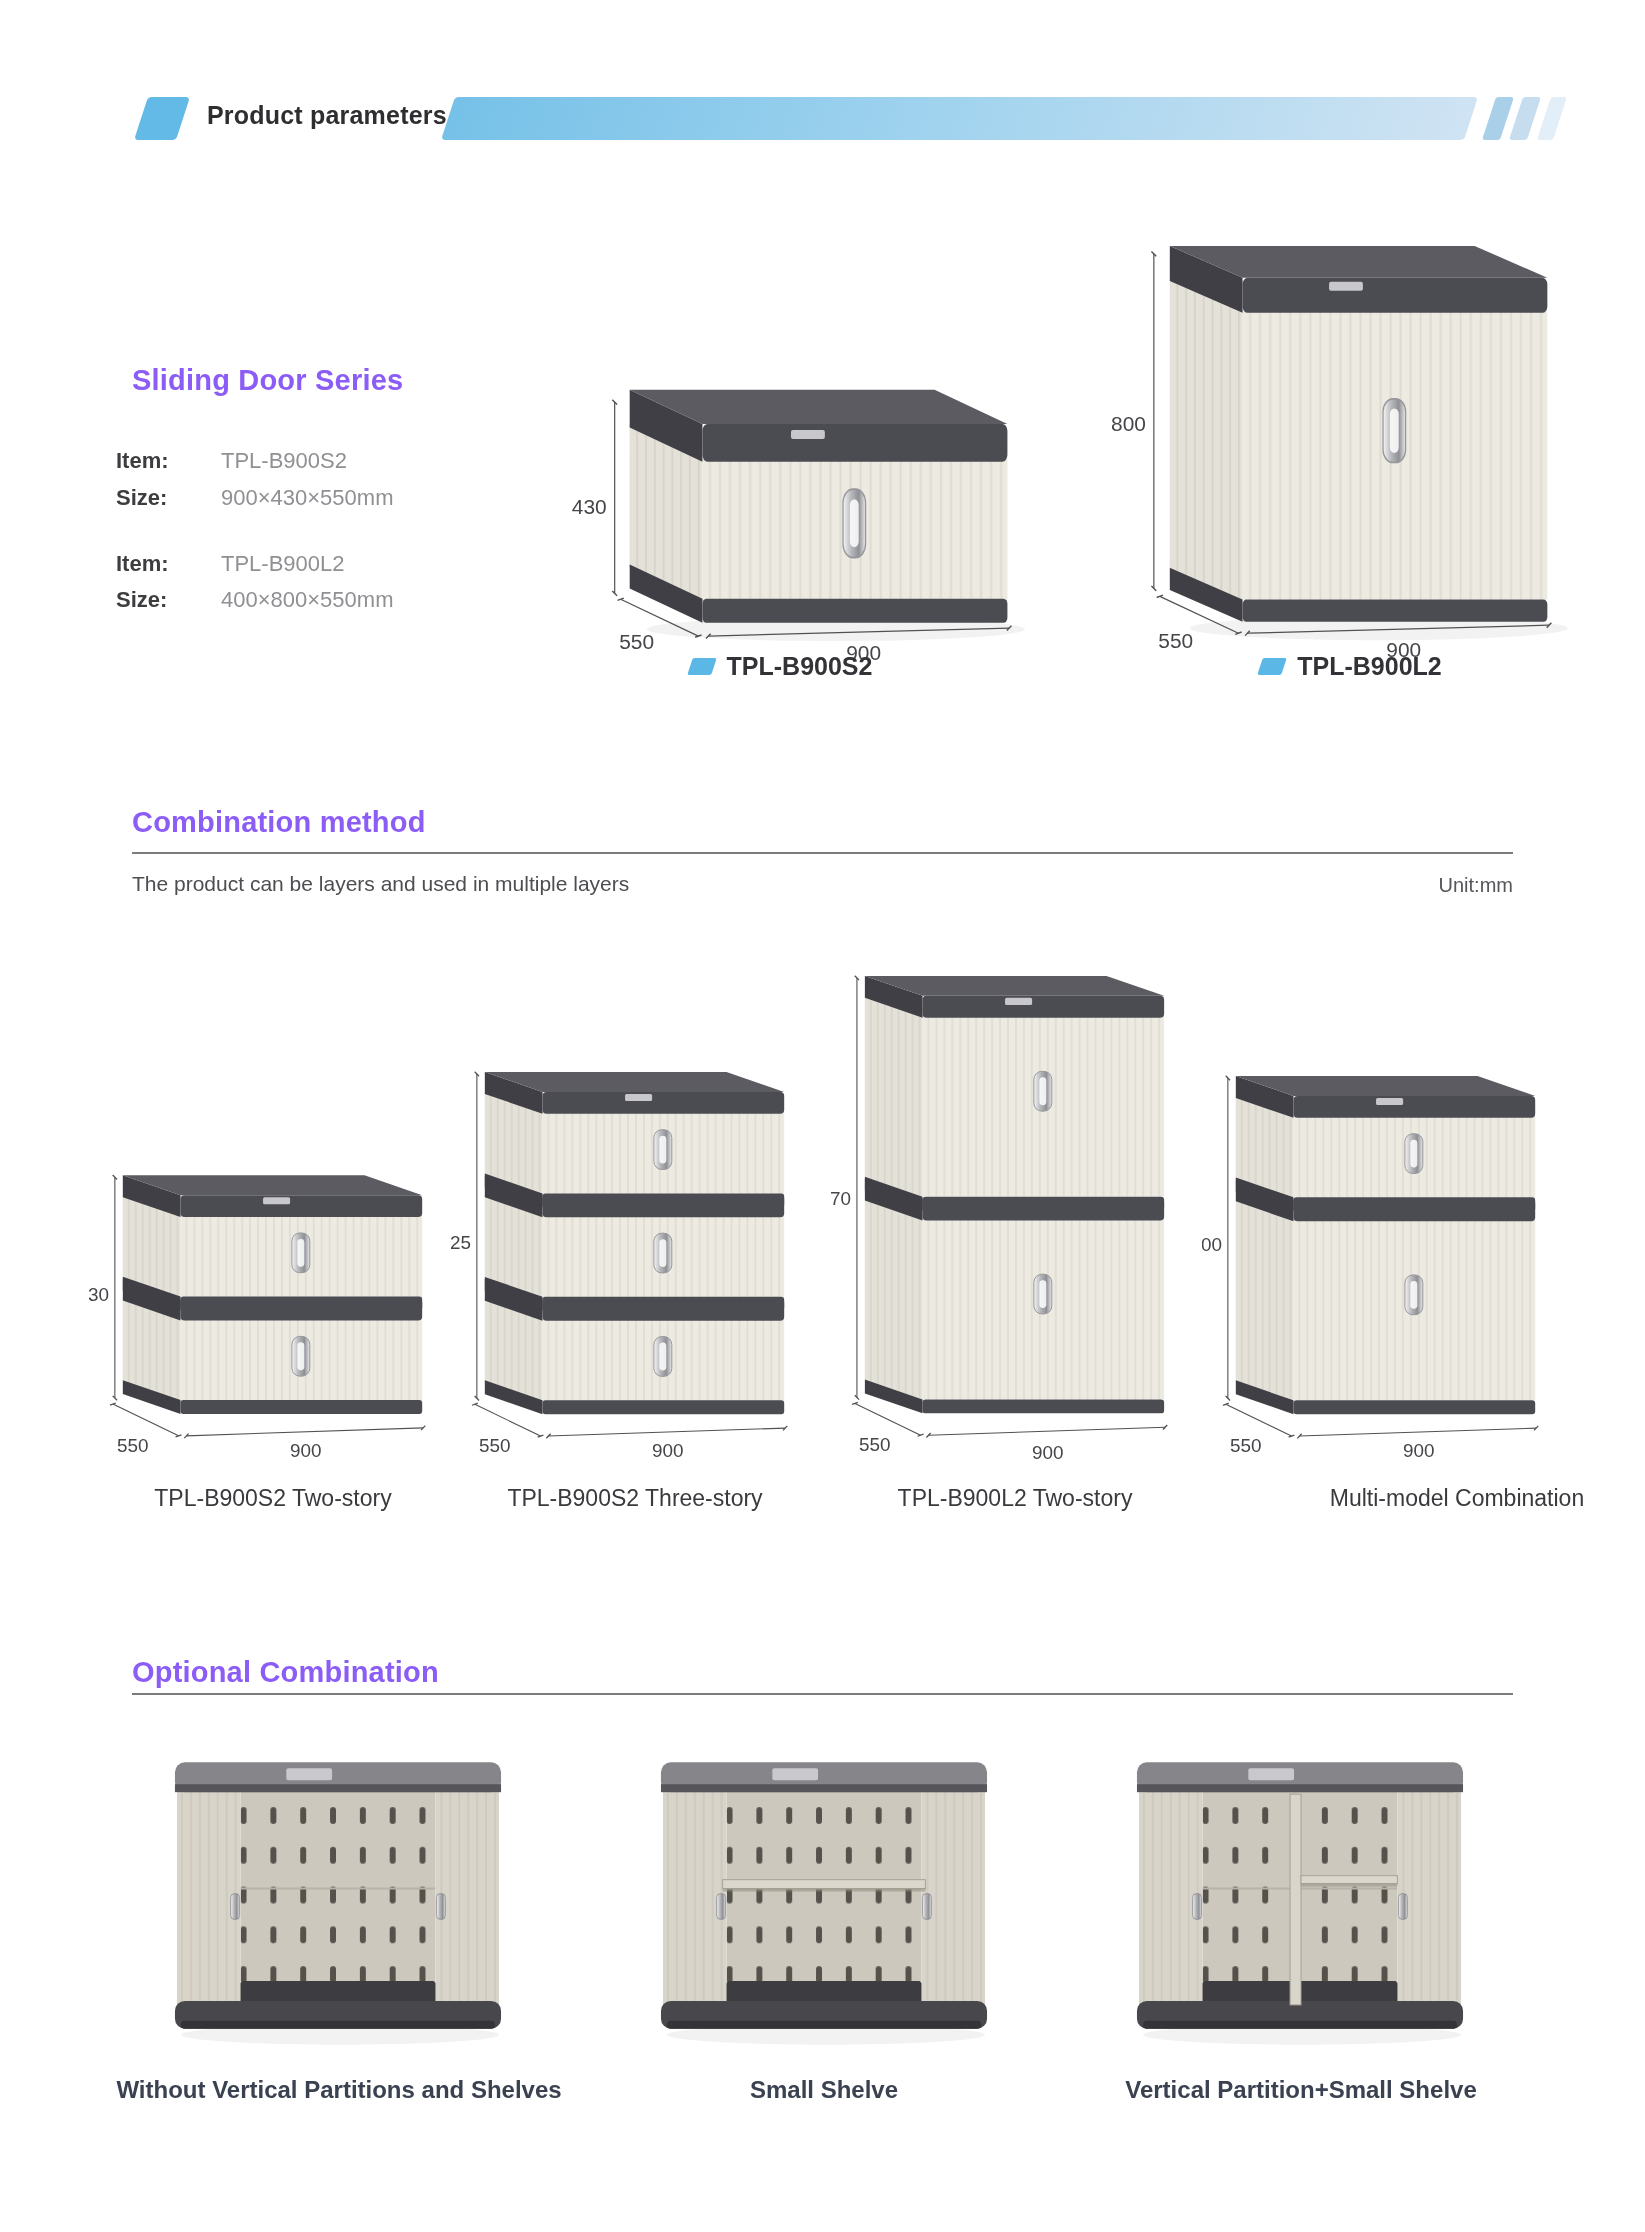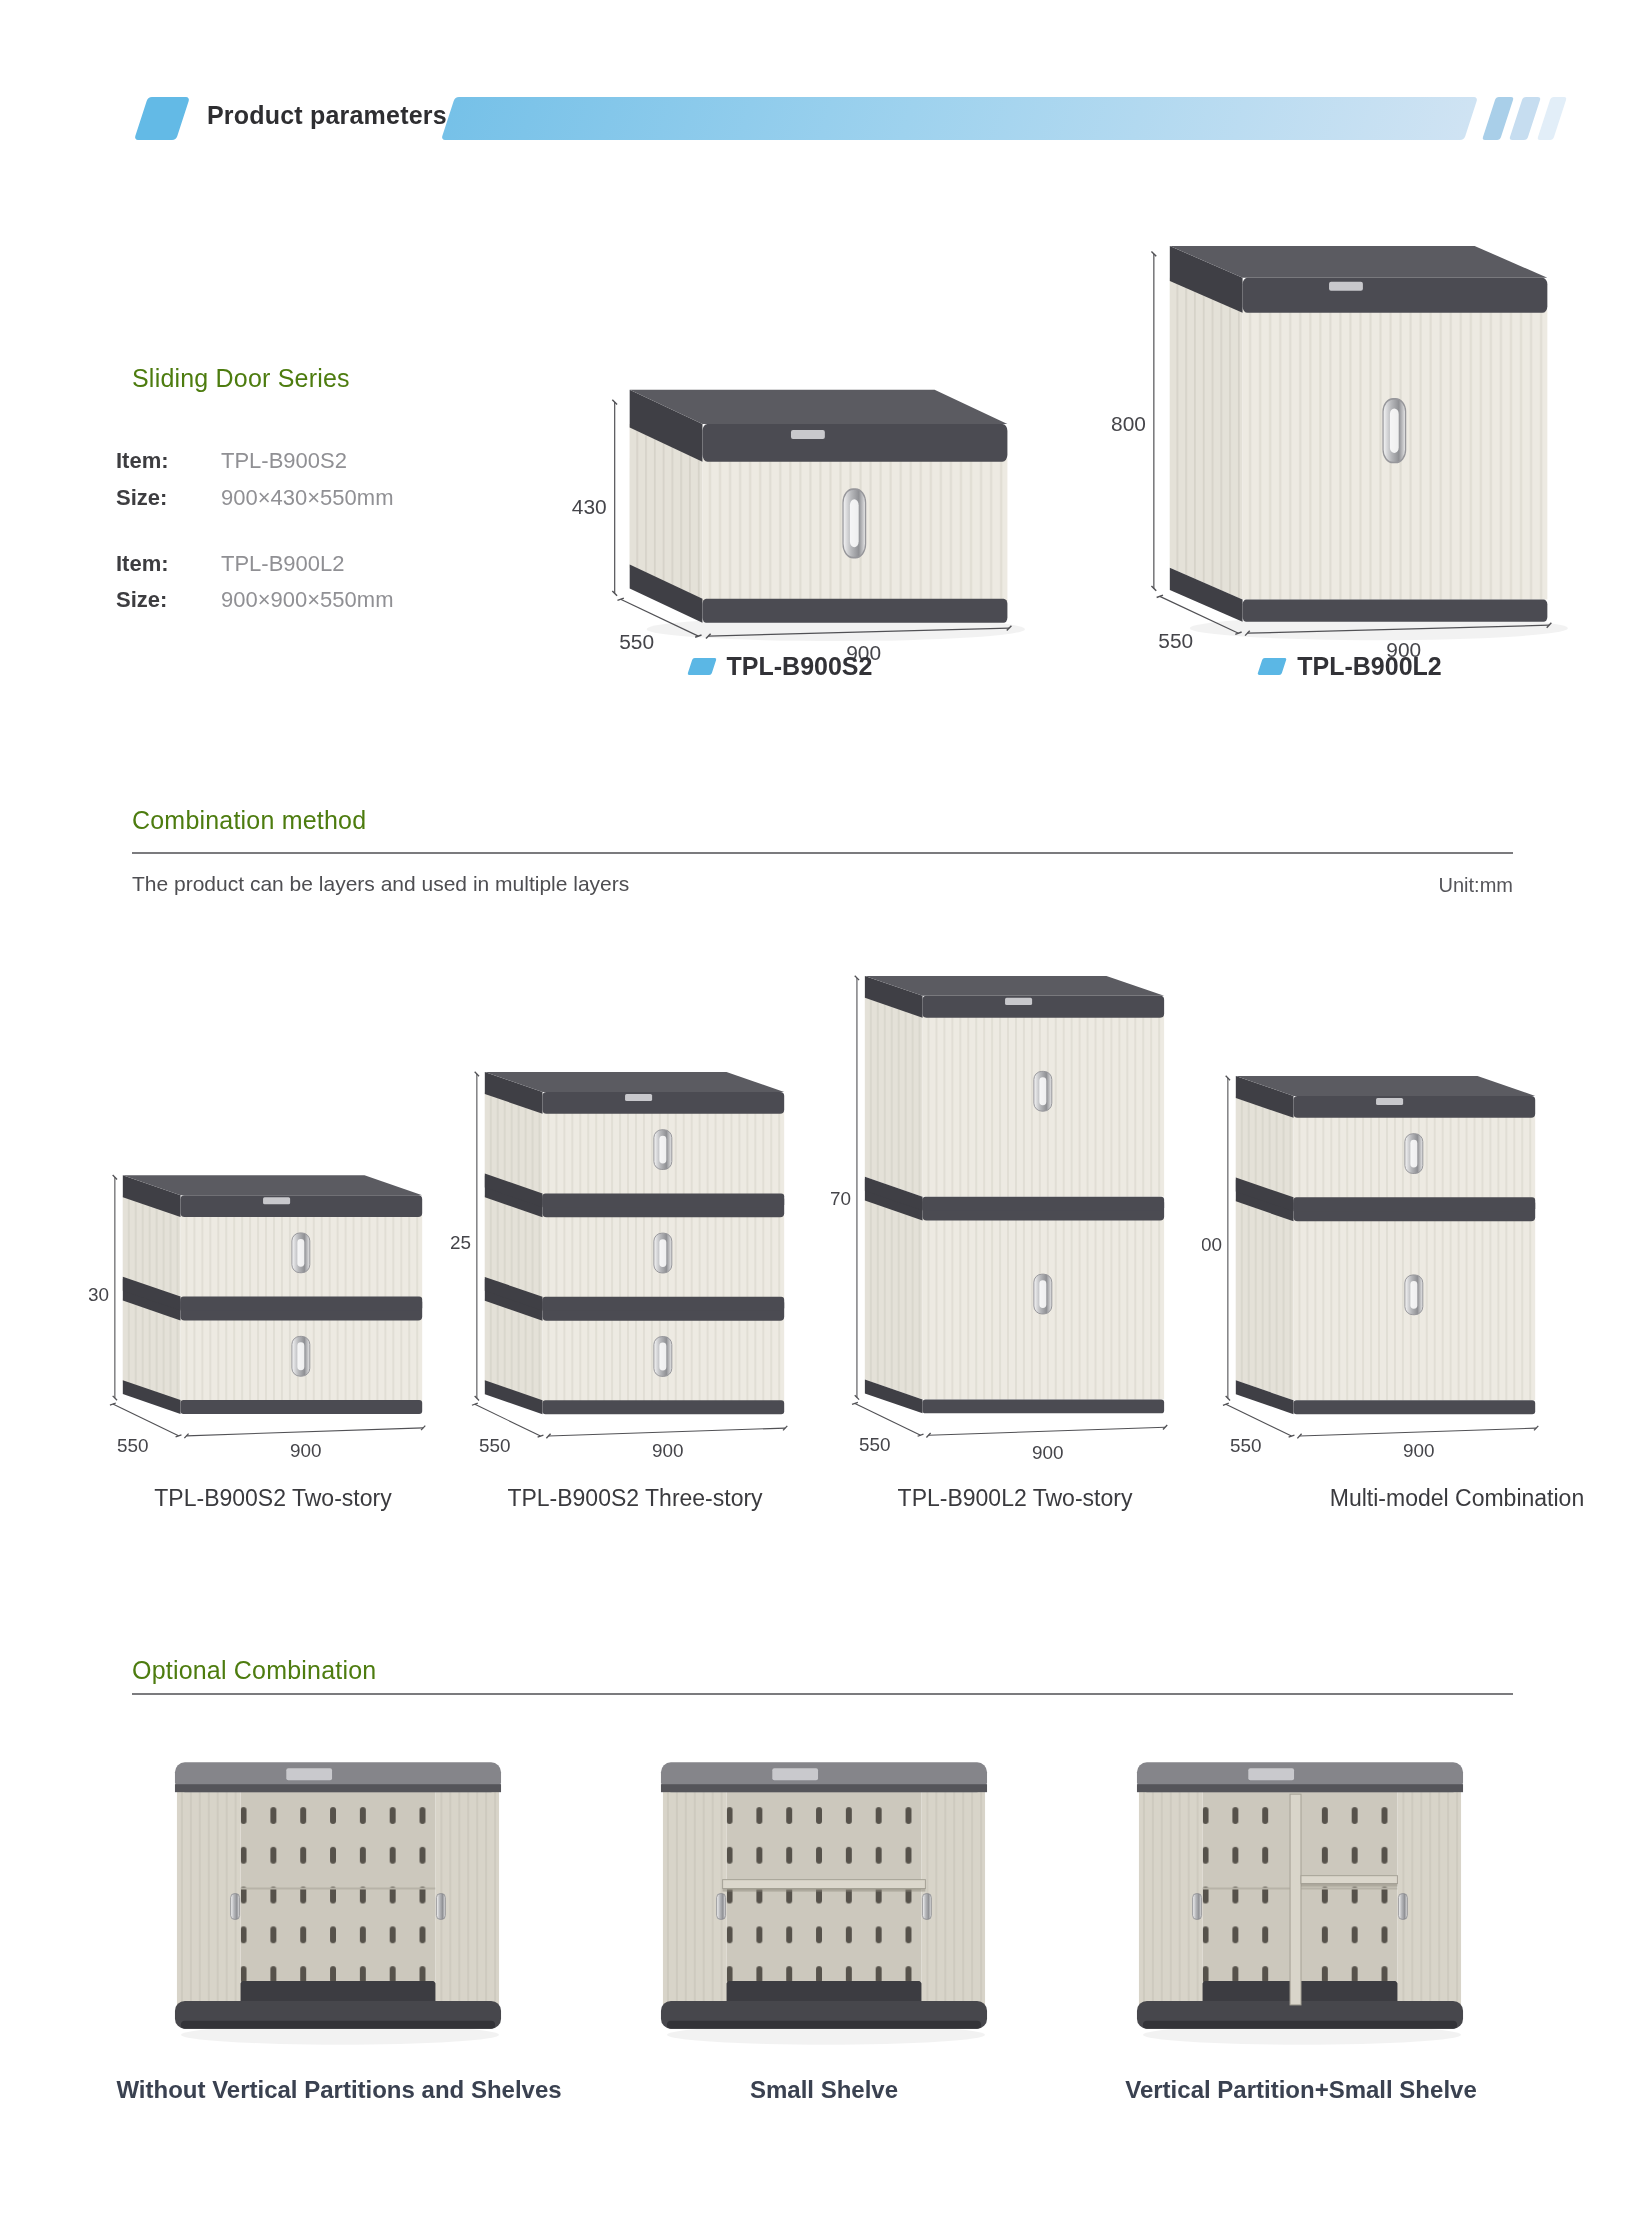--- a/index.html
+++ b/index.html
@@ -10,21 +10,21 @@
   
   .hdr-accent{left:141px;top:97px;width:42px;height:43px;background:#63BAE6;transform:skewX(-18deg);border-radius:4px;}
   .hdr-title{left:207px;top:101px;font-size:25px;font-weight:bold;color:#2E2E31;letter-spacing:0.2px;}
   .hdr-bar{left:448px;top:97px;width:1023px;height:43px;transform:skewX(-18deg);border-radius:4px;
            background:linear-gradient(90deg,#76C1E8 0%,#9ED2EE 45%,#CFE3F3 100%);}
   .hdr-stripe{top:97px;height:43px;transform:skewX(-18deg);border-radius:3px;}
   .st1{left:1489px;width:18px;background:#A9CFE9;}
   .st2{left:1516px;width:18px;background:#C6DDF0;}
   .st3{left:1544px;width:16px;background:#E2EEF8;}
 
-  .h2{font-size:25px;font-weight:normal;color:#4d7c0f;letter-spacing:0.2px;}
+  .h2{font-size:29px;font-weight:bold;color:#8b5cf6;letter-spacing:0.2px;}
   .rule{height:2px;background:#7B7B7E;}
 
   .spec{left:116px;font-size:22px;color:#909094;}
   .spec b{display:inline-block;width:105px;color:#3D3D40;font-weight:bold;}
 
   .desc{font-size:21px;color:#4E4E52;}
   .unit{font-size:20px;color:#55555A;}
 
   .prod-caption{display:flex;align-items:center;justify-content:center;gap:13px;
                 font-size:25px;font-weight:bold;color:#323237;}
@@ -134,21 +134,21 @@
   <div class="abs spec" style="top:448px">
     <b>Item:</b><span>TPL-B900S2</span>
   </div>
   <div class="abs spec" style="top:485px">
     <b>Size:</b><span>900×430×550mm</span>
   </div>
   <div class="abs spec" style="top:551px">
     <b>Item:</b><span>TPL-B900L2</span>
   </div>
   <div class="abs spec" style="top:587px">
-    <b>Size:</b><span>900×900×550mm</span>
+    <b>Size:</b><span>400×800×550mm</span>
   </div>
 
   <svg class="abs" style="left:537px;top:388px" width="498" height="299" viewBox="0 0 500 300">
     <ellipse cx="300" cy="242" rx="190" ry="12" fill="#000" opacity="0.05"></ellipse>
     <use href="#modS" transform="translate(88,36) scale(1.26,1.72)"></use>
     <use href="#cap" transform="translate(88,36) scale(1.26,1.72)"></use>
     <use href="#plate" transform="translate(255,42)"></use>
     <line x1="78" y1="14" x2="78" y2="206" stroke="#515155" stroke-width="1.2" marker-start="url(#tick)" marker-end="url(#tick)"></line>
     <text class="dimP" x="70" y="126" text-anchor="end">430</text>
     <line x1="84" y1="212" x2="162" y2="249" stroke="#515155" stroke-width="1.2" marker-start="url(#tick)" marker-end="url(#tick)"></line>

